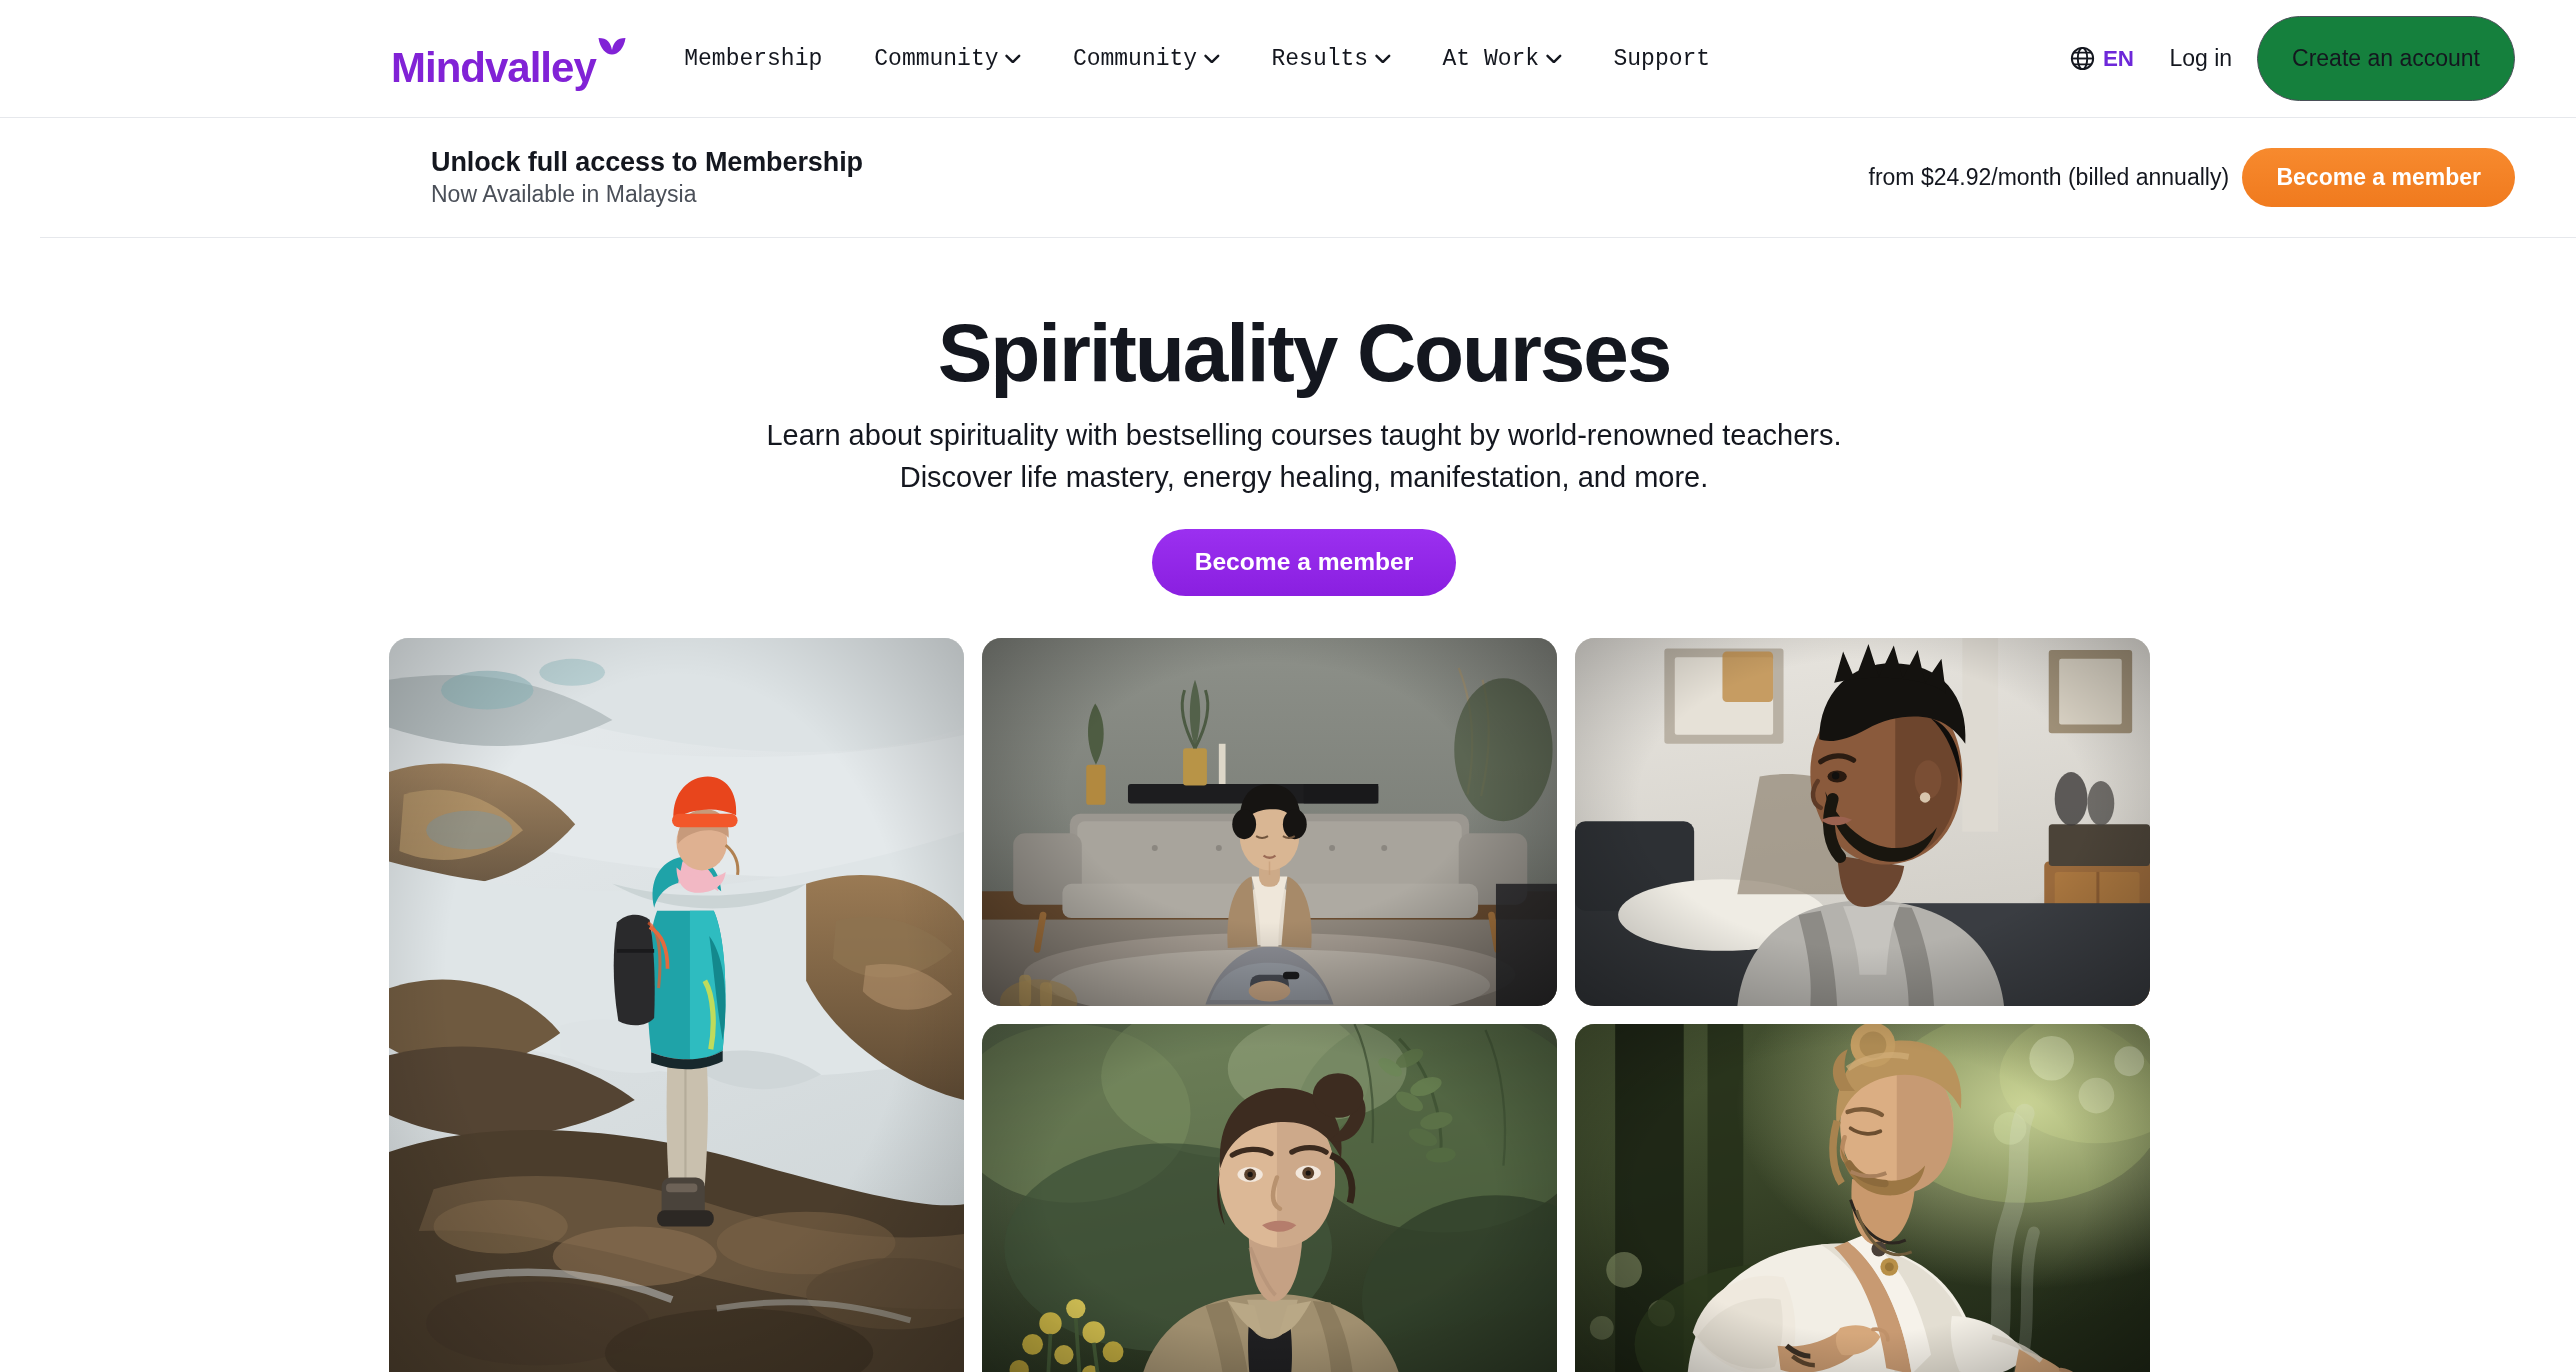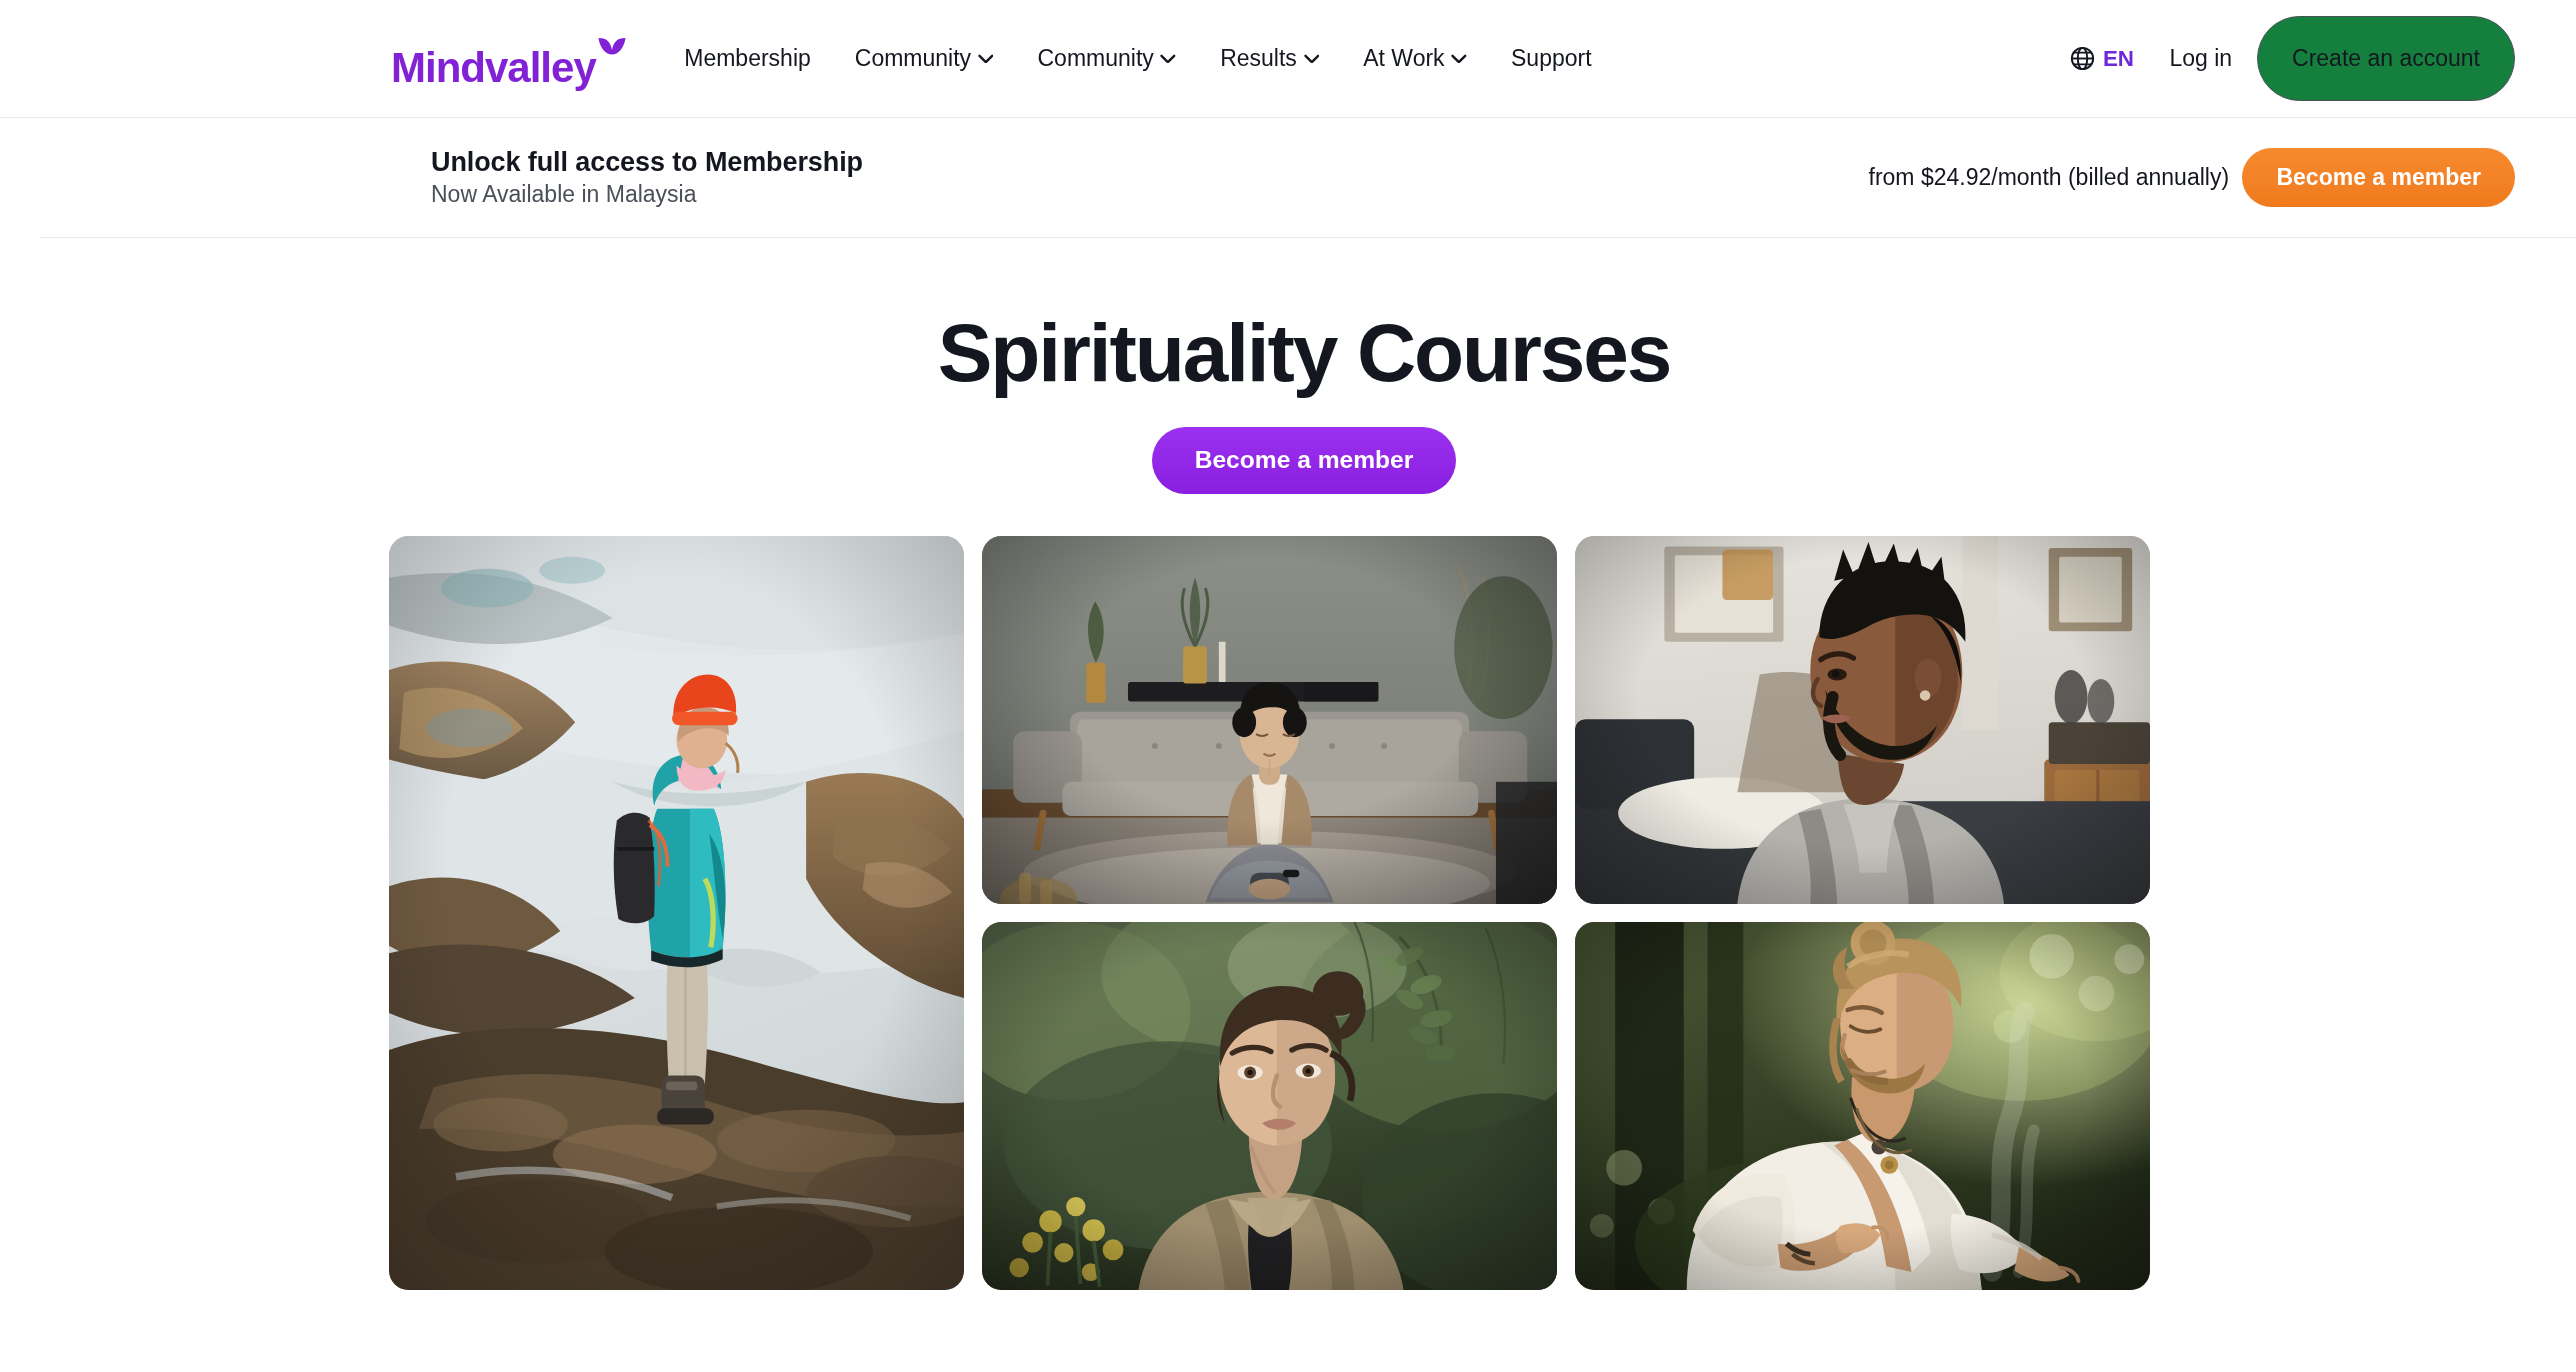--- a/index.html
+++ b/index.html
@@ -26,21 +26,21 @@
     font-size:42px;
     font-weight:700;
     letter-spacing:-1px;
     color:#8122d6;
     line-height:1;
     position:relative;
     top:9px;
   }
   .logo-leaf{ width:30px; height:30px; margin-left:1.5px; position:relative; top:-3px; }
 
-  .nav-links{ display:flex; align-items:flex-end; gap:8px; }
+  .nav-links{ display:flex; align-items:flex-end; gap:16px;font-family:Liberation Mono, monospace; }
   .nav-item{
     display:flex; align-items:center; gap:6.7px;
     font-size:23px; font-weight:500; color:#14171f;
     padding:0 18px; cursor:pointer; white-space:nowrap;
   }
   .chev{ width:15.7px; height:9.7px; display:inline-block; }
 
   .nav-right{ margin-left:auto; display:flex; align-items:center; gap:0; }
   .lang{ display:flex; align-items:center; gap:8.2px; padding:0 10.4px; cursor:pointer; }
   .globe{ width:25px; height:25px; }
@@ -177,20 +177,24 @@
     <div class="promo-sub">Now Available in Malaysia</div>
   </div>
   <div class="promo-right">
     <div class="promo-price">from $24.92/month (billed annually)</div>
     <button class="promo-cta">Become a member</button>
   </div>
 </section>
 
 <section class="hero">
   <h1>Spirituality Courses</h1>
+  <div class="hero-sub">
+    <div>Learn about spirituality with bestselling courses taught by world-renowned teachers.</div>
+    <div>Discover life mastery, energy healing, manifestation, and more.</div>
+  </div>
   <div class="hero-cta-wrap">
     <button class="hero-cta">Become a member</button>
   </div>
 </section>
 
 <section class="gallery">
 
   <div class="card">
     <svg viewBox="0 0 772 494" preserveAspectRatio="xMidYMid slice">
       <defs>

